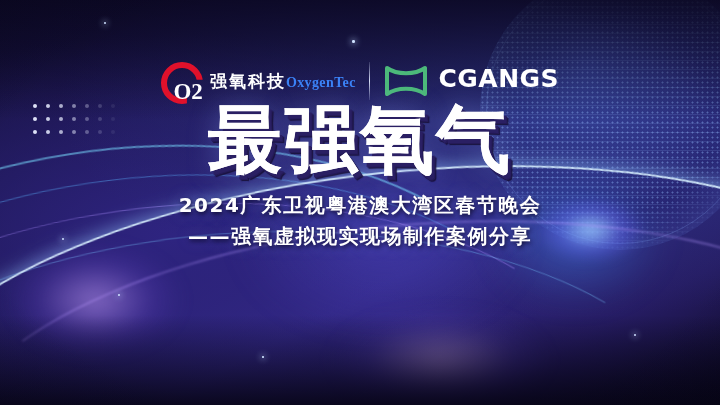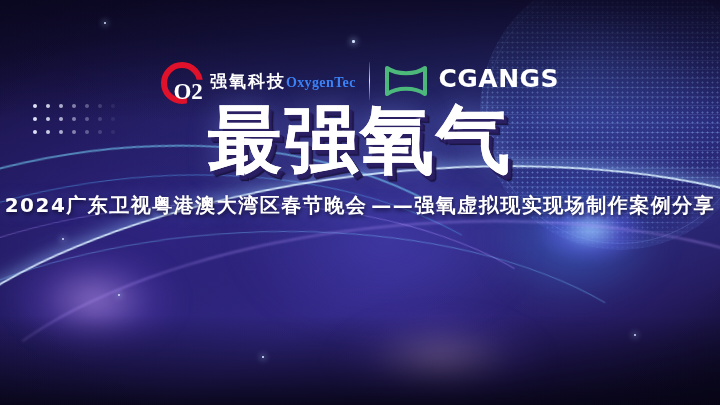--- a/index.html
+++ b/index.html
@@ -253,21 +253,21 @@
     font-size: 33px;
     font-weight: 400;
     color: #f2f5ff;
     letter-spacing: 5px;
     text-shadow: 0 0 14px rgba(140,165,255,0.55), 1px 2px 3px rgba(15,10,45,0.8);
   }
 
   
   .desc {
     margin-top: 16px;
-    display: flex; flex-direction: row; align-items: center;
+    display: flex; flex-direction: column; align-items: center;
     gap: 4px;
   }
   .desc-line {
     font-family: "DejaVu Sans", "Liberation Sans", sans-serif;
     font-size: 20px;
     font-weight: 700;
     color: #ffffff;
     letter-spacing: 1.5px;
     text-shadow: 1px 2px 4px rgba(12,8,40,0.9), 0 0 16px rgba(120,150,255,0.35);
     white-space: nowrap;

